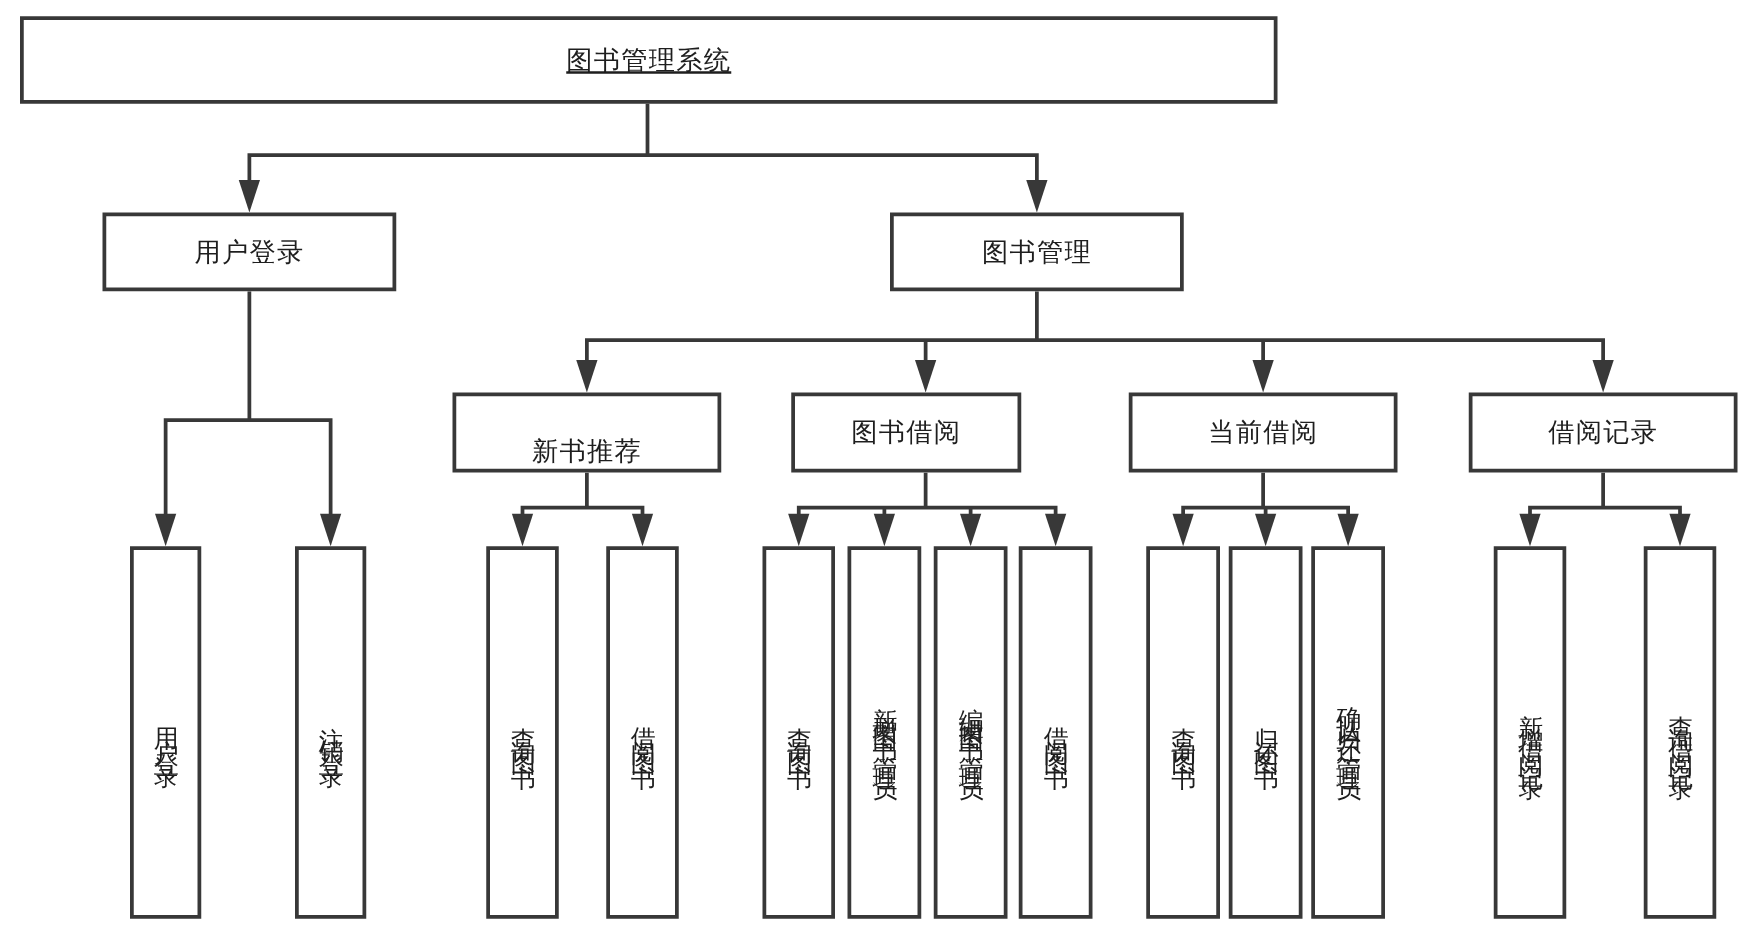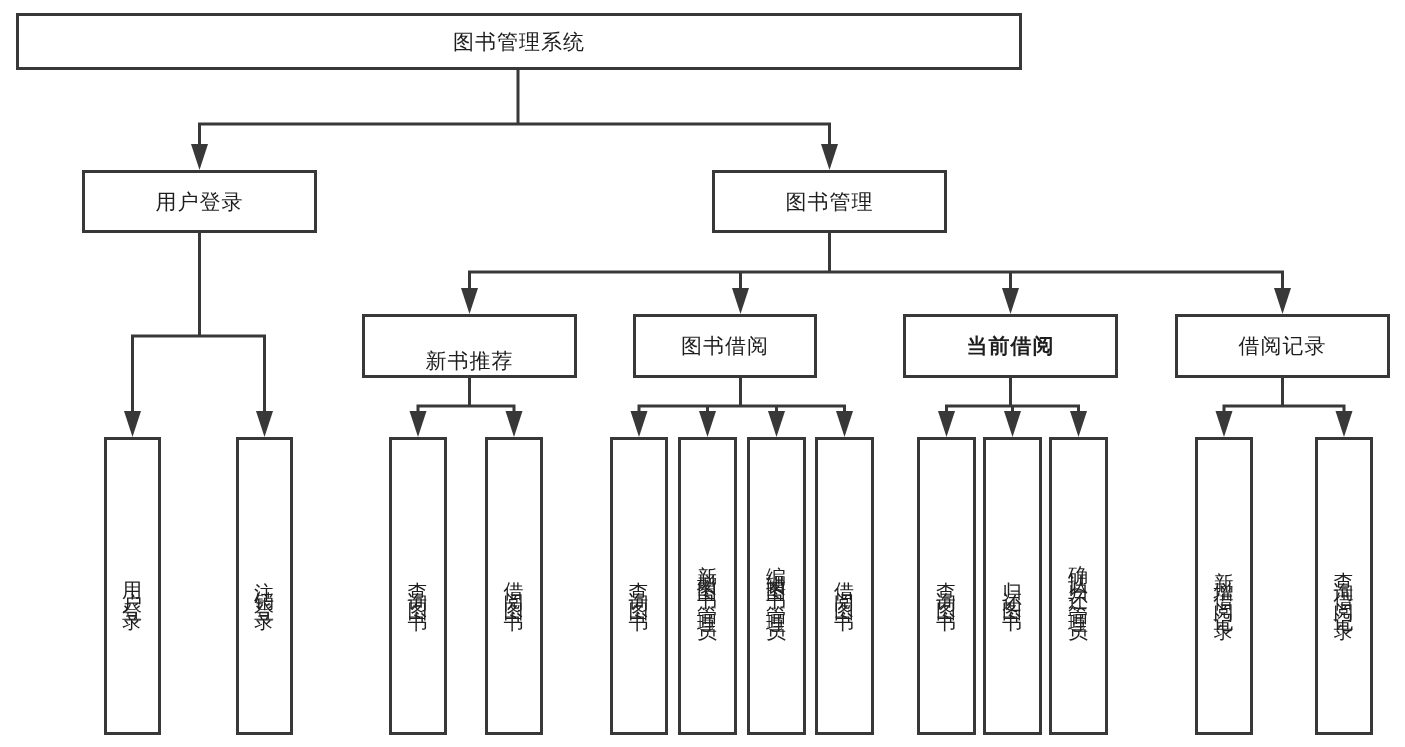--- a/index.html
+++ b/index.html
@@ -125,38 +125,38 @@
     <polygon class="head" points="699,411 716,411 707.5,437"></polygon>
     <polygon class="head" points="768,411 785,411 776.5,437"></polygon>
     <polygon class="head" points="836,411 853,411 844.5,437"></polygon>
     <polygon class="head" points="938,411 955,411 946.5,437"></polygon>
     <polygon class="head" points="1004,411 1021,411 1012.5,437"></polygon>
     <polygon class="head" points="1070,411 1087,411 1078.5,437"></polygon>
     <polygon class="head" points="1215.5,411 1232.5,411 1224,437"></polygon>
     <polygon class="head" points="1335.5,411 1352.5,411 1344,437"></polygon>
   </svg>
 
-  <div class="box root-box" style="left:16px; top:13px; width:1006px; height:57px;">
+  <div class="box root-box" style="left:16px; top:13px; width:1006px; height:70px;text-decoration:underline;">
     <span class="h-label">图书管理系统</span>
   </div>
 
   <div class="box" style="left:82px; top:170px; width:235px; height:63px;">
     <span class="h-label">用户登录</span>
   </div>
   <div class="box" style="left:712px; top:170px; width:235px; height:63px;text-align:right;">
     <span class="h-label">图书管理</span>
   </div>
 
   <div class="box" style="left:362px; top:314px; width:215px; height:64px;align-items:flex-end;">
     <span class="h-label">新书推荐</span>
   </div>
   <div class="box" style="left:633px; top:314px; width:184px; height:64px;">
     <span class="h-label">图书借阅</span>
   </div>
-  <div class="box" style="left:903px; top:314px; width:215px; height:64px;font-weight:bold;">
+  <div class="box" style="left:903px; top:314px; width:215px; height:64px;">
     <span class="h-label">当前借阅</span>
   </div>
   <div class="box" style="left:1175px; top:314px; width:215px; height:64px;">
     <span class="h-label">借阅记录</span>
   </div>
 
   <div class="box leaf" style="left:104px; width:57px;">
     <span class="v-text">用户登录</span>
   </div>
   <div class="box leaf" style="left:236px; width:57px;">

